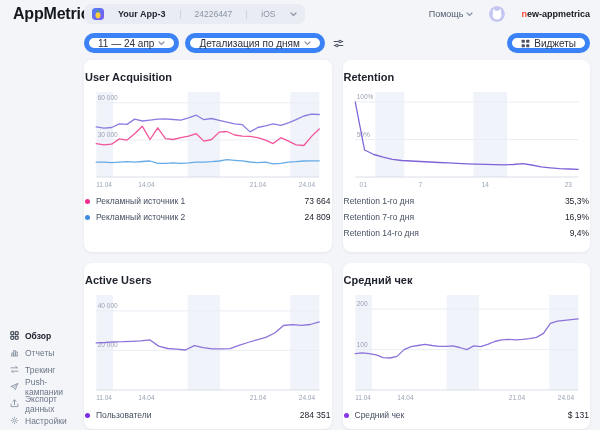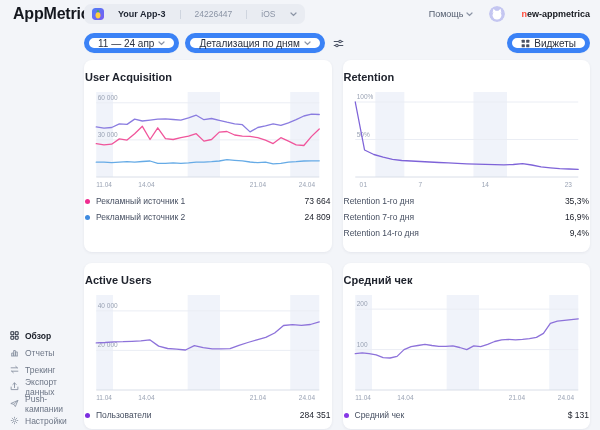--- a/index.html
+++ b/index.html
@@ -127,35 +127,35 @@
         <svg width="9" height="9" viewBox="0 0 16 16">
             <g stroke="currentColor" stroke-width="1.6" fill="none" stroke-linecap="round" stroke-linejoin="round">
               <path d="M2 5 H13 M13 5 L10.2 2.4"></path>
               <path d="M14 11 H3 M3 11 L5.8 13.6"></path>
             </g>
           </svg>
         <span>Трекинг</span>
       </div>
       <div class="side-item">
         <svg width="9" height="9" viewBox="0 0 16 16">
+            <g stroke="currentColor" stroke-width="1.5" fill="none" stroke-linejoin="round">
+              <polygon points="1.5,8 14,2.5 9.5,13.5 7,9.5"></polygon>
+              <path d="M7 9.5 L14 2.5"></path>
+            </g>
+          </svg>
+        <span>Push-кампании</span>
+      </div>
+      <div class="side-item">
+        <svg width="9" height="9" viewBox="0 0 16 16">
             <g stroke="currentColor" stroke-width="1.6" fill="none" stroke-linecap="round" stroke-linejoin="round">
               <path d="M8 10 V2 M5 4.5 L8 1.5 L11 4.5"></path>
               <path d="M2 9 v4.5 h12 V9"></path>
             </g>
           </svg>
         <span>Экспорт данных</span>
-      </div>
-      <div class="side-item">
-        <svg width="9" height="9" viewBox="0 0 16 16">
-            <g stroke="currentColor" stroke-width="1.5" fill="none" stroke-linejoin="round">
-              <polygon points="1.5,8 14,2.5 9.5,13.5 7,9.5"></polygon>
-              <path d="M7 9.5 L14 2.5"></path>
-            </g>
-          </svg>
-        <span>Push-кампании</span>
       </div>
       <div class="side-item">
         <svg width="9" height="9" viewBox="0 0 16 16">
             <g stroke="currentColor" stroke-width="1.5" fill="none">
               <circle cx="8" cy="8" r="2.4"></circle>
               <path d="M8 1.5 V4 M8 12 V14.5 M1.5 8 H4 M12 8 H14.5 M3.4 3.4 L5.2 5.2 M10.8 10.8 L12.6 12.6 M12.6 3.4 L10.8 5.2 M5.2 10.8 L3.4 12.6"></path>
             </g>
           </svg>
         <span>Настройки</span>
       </div>

